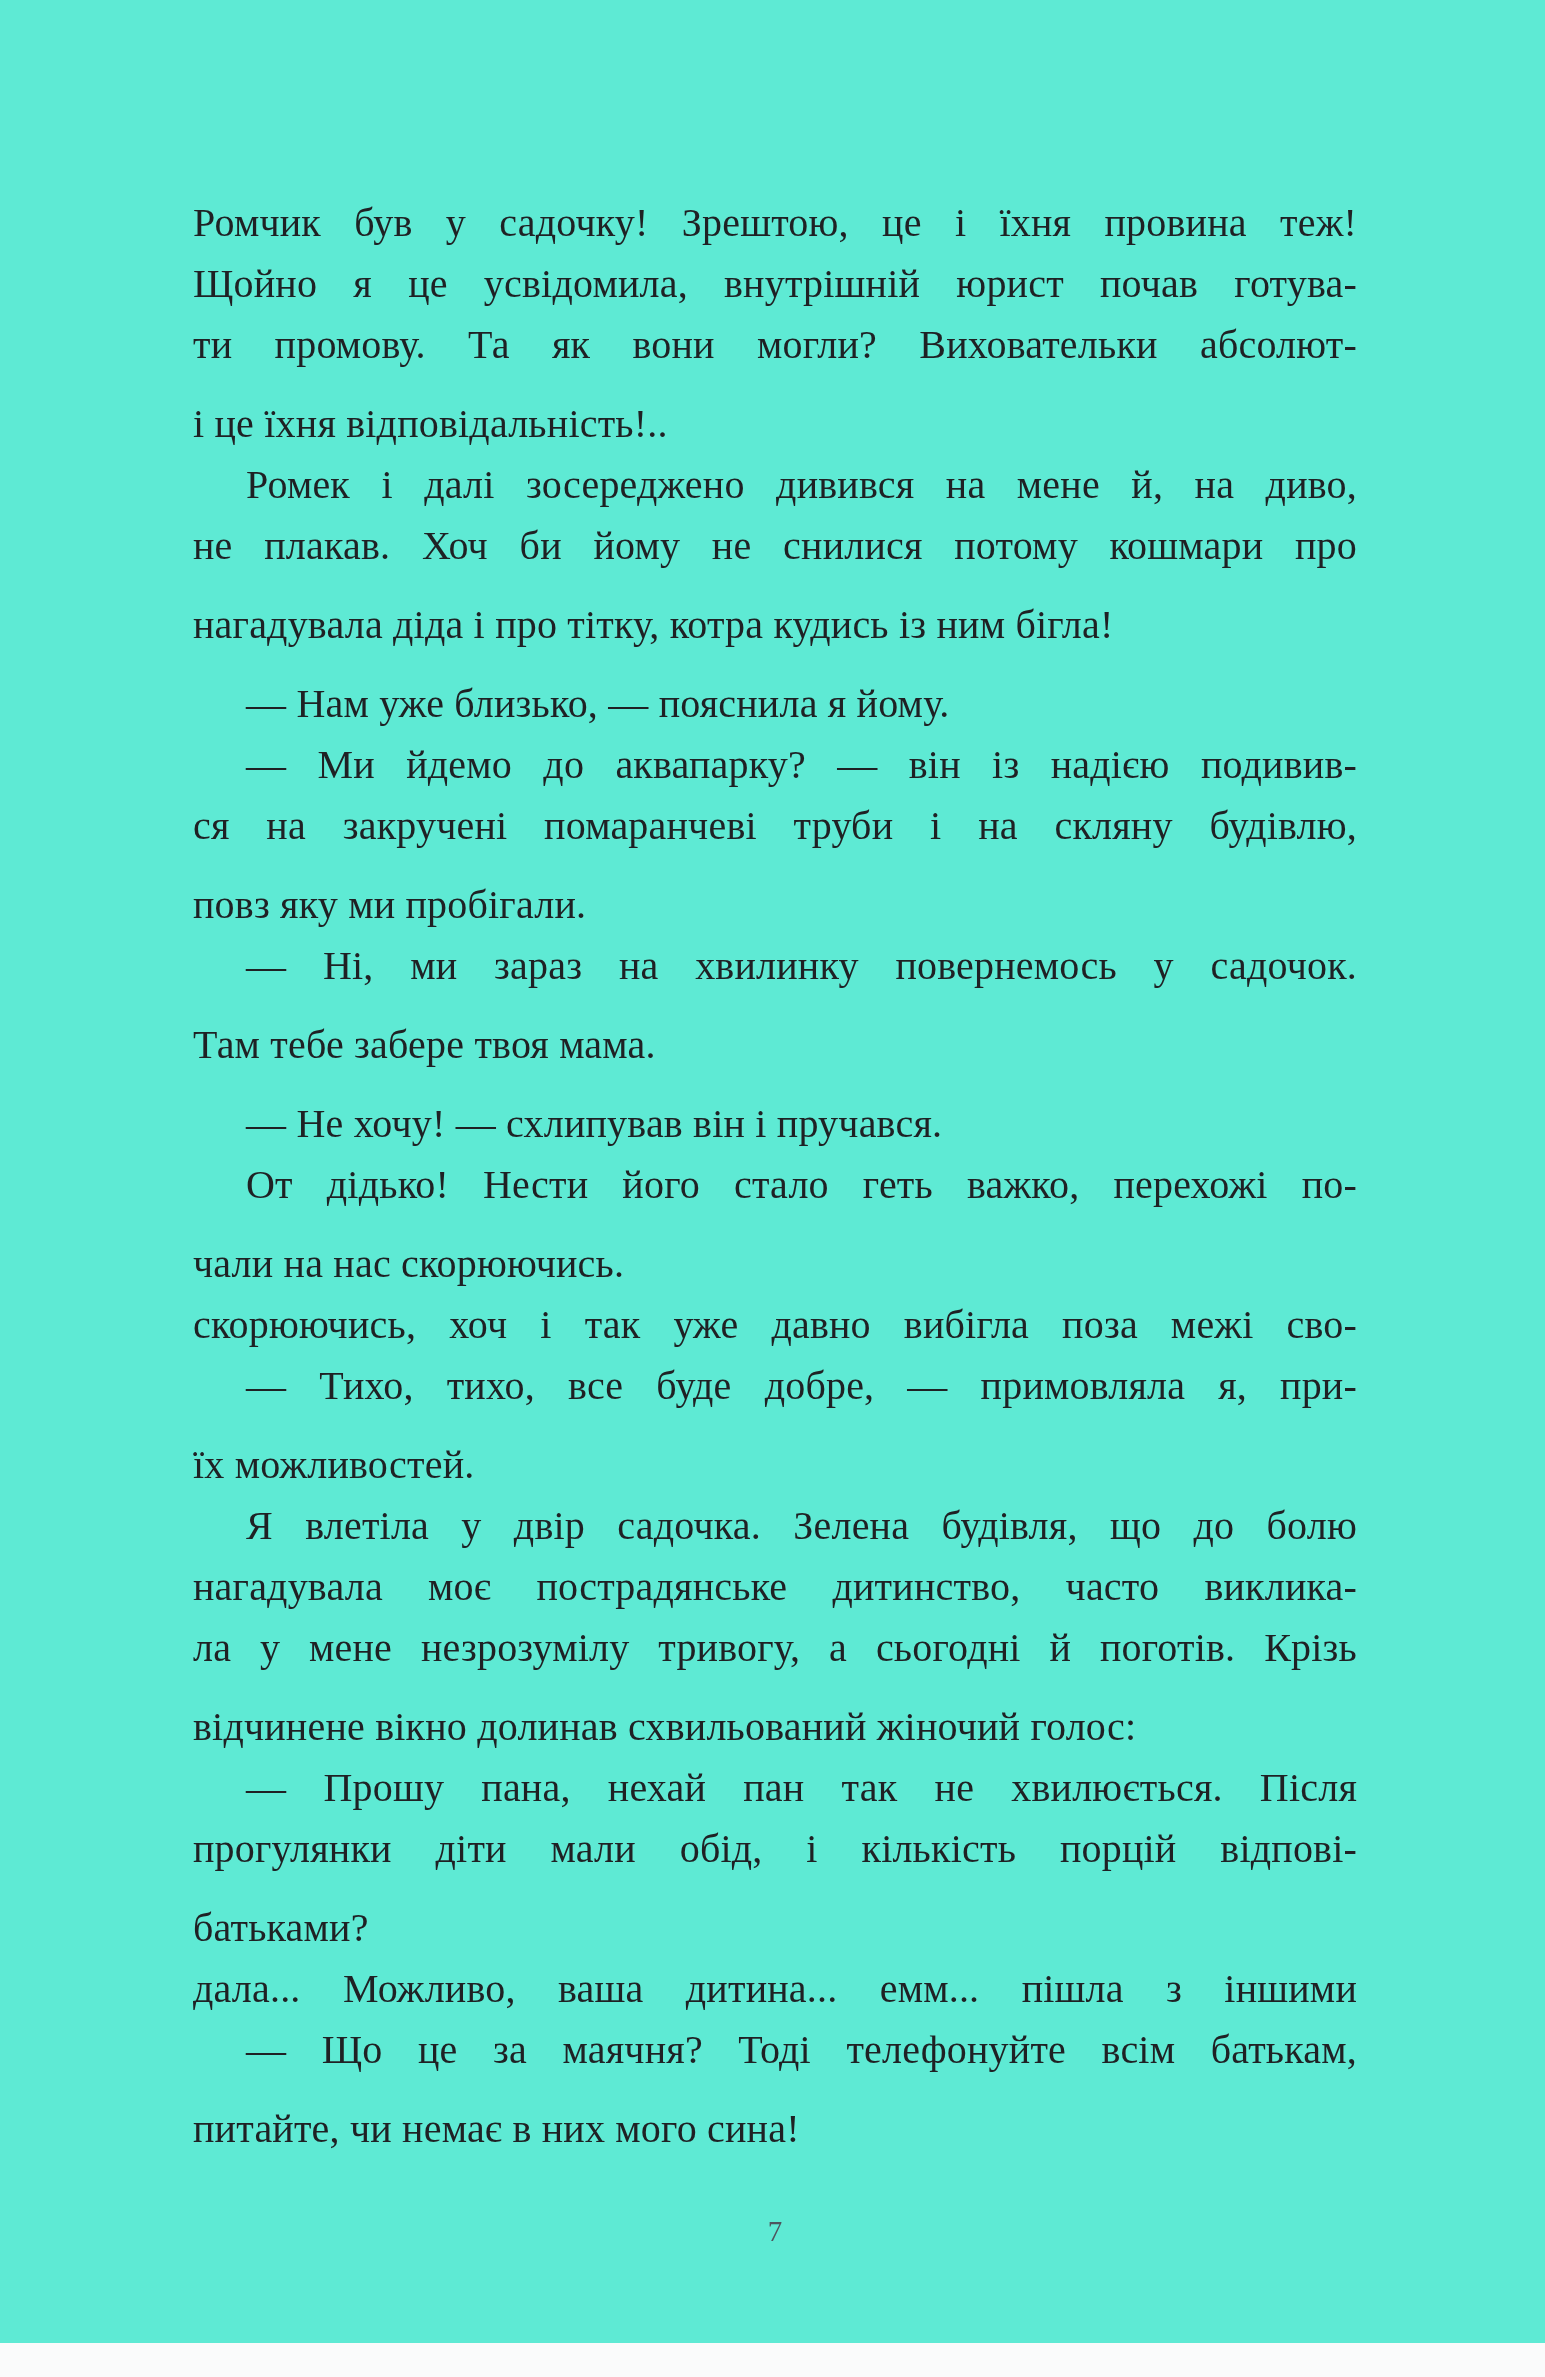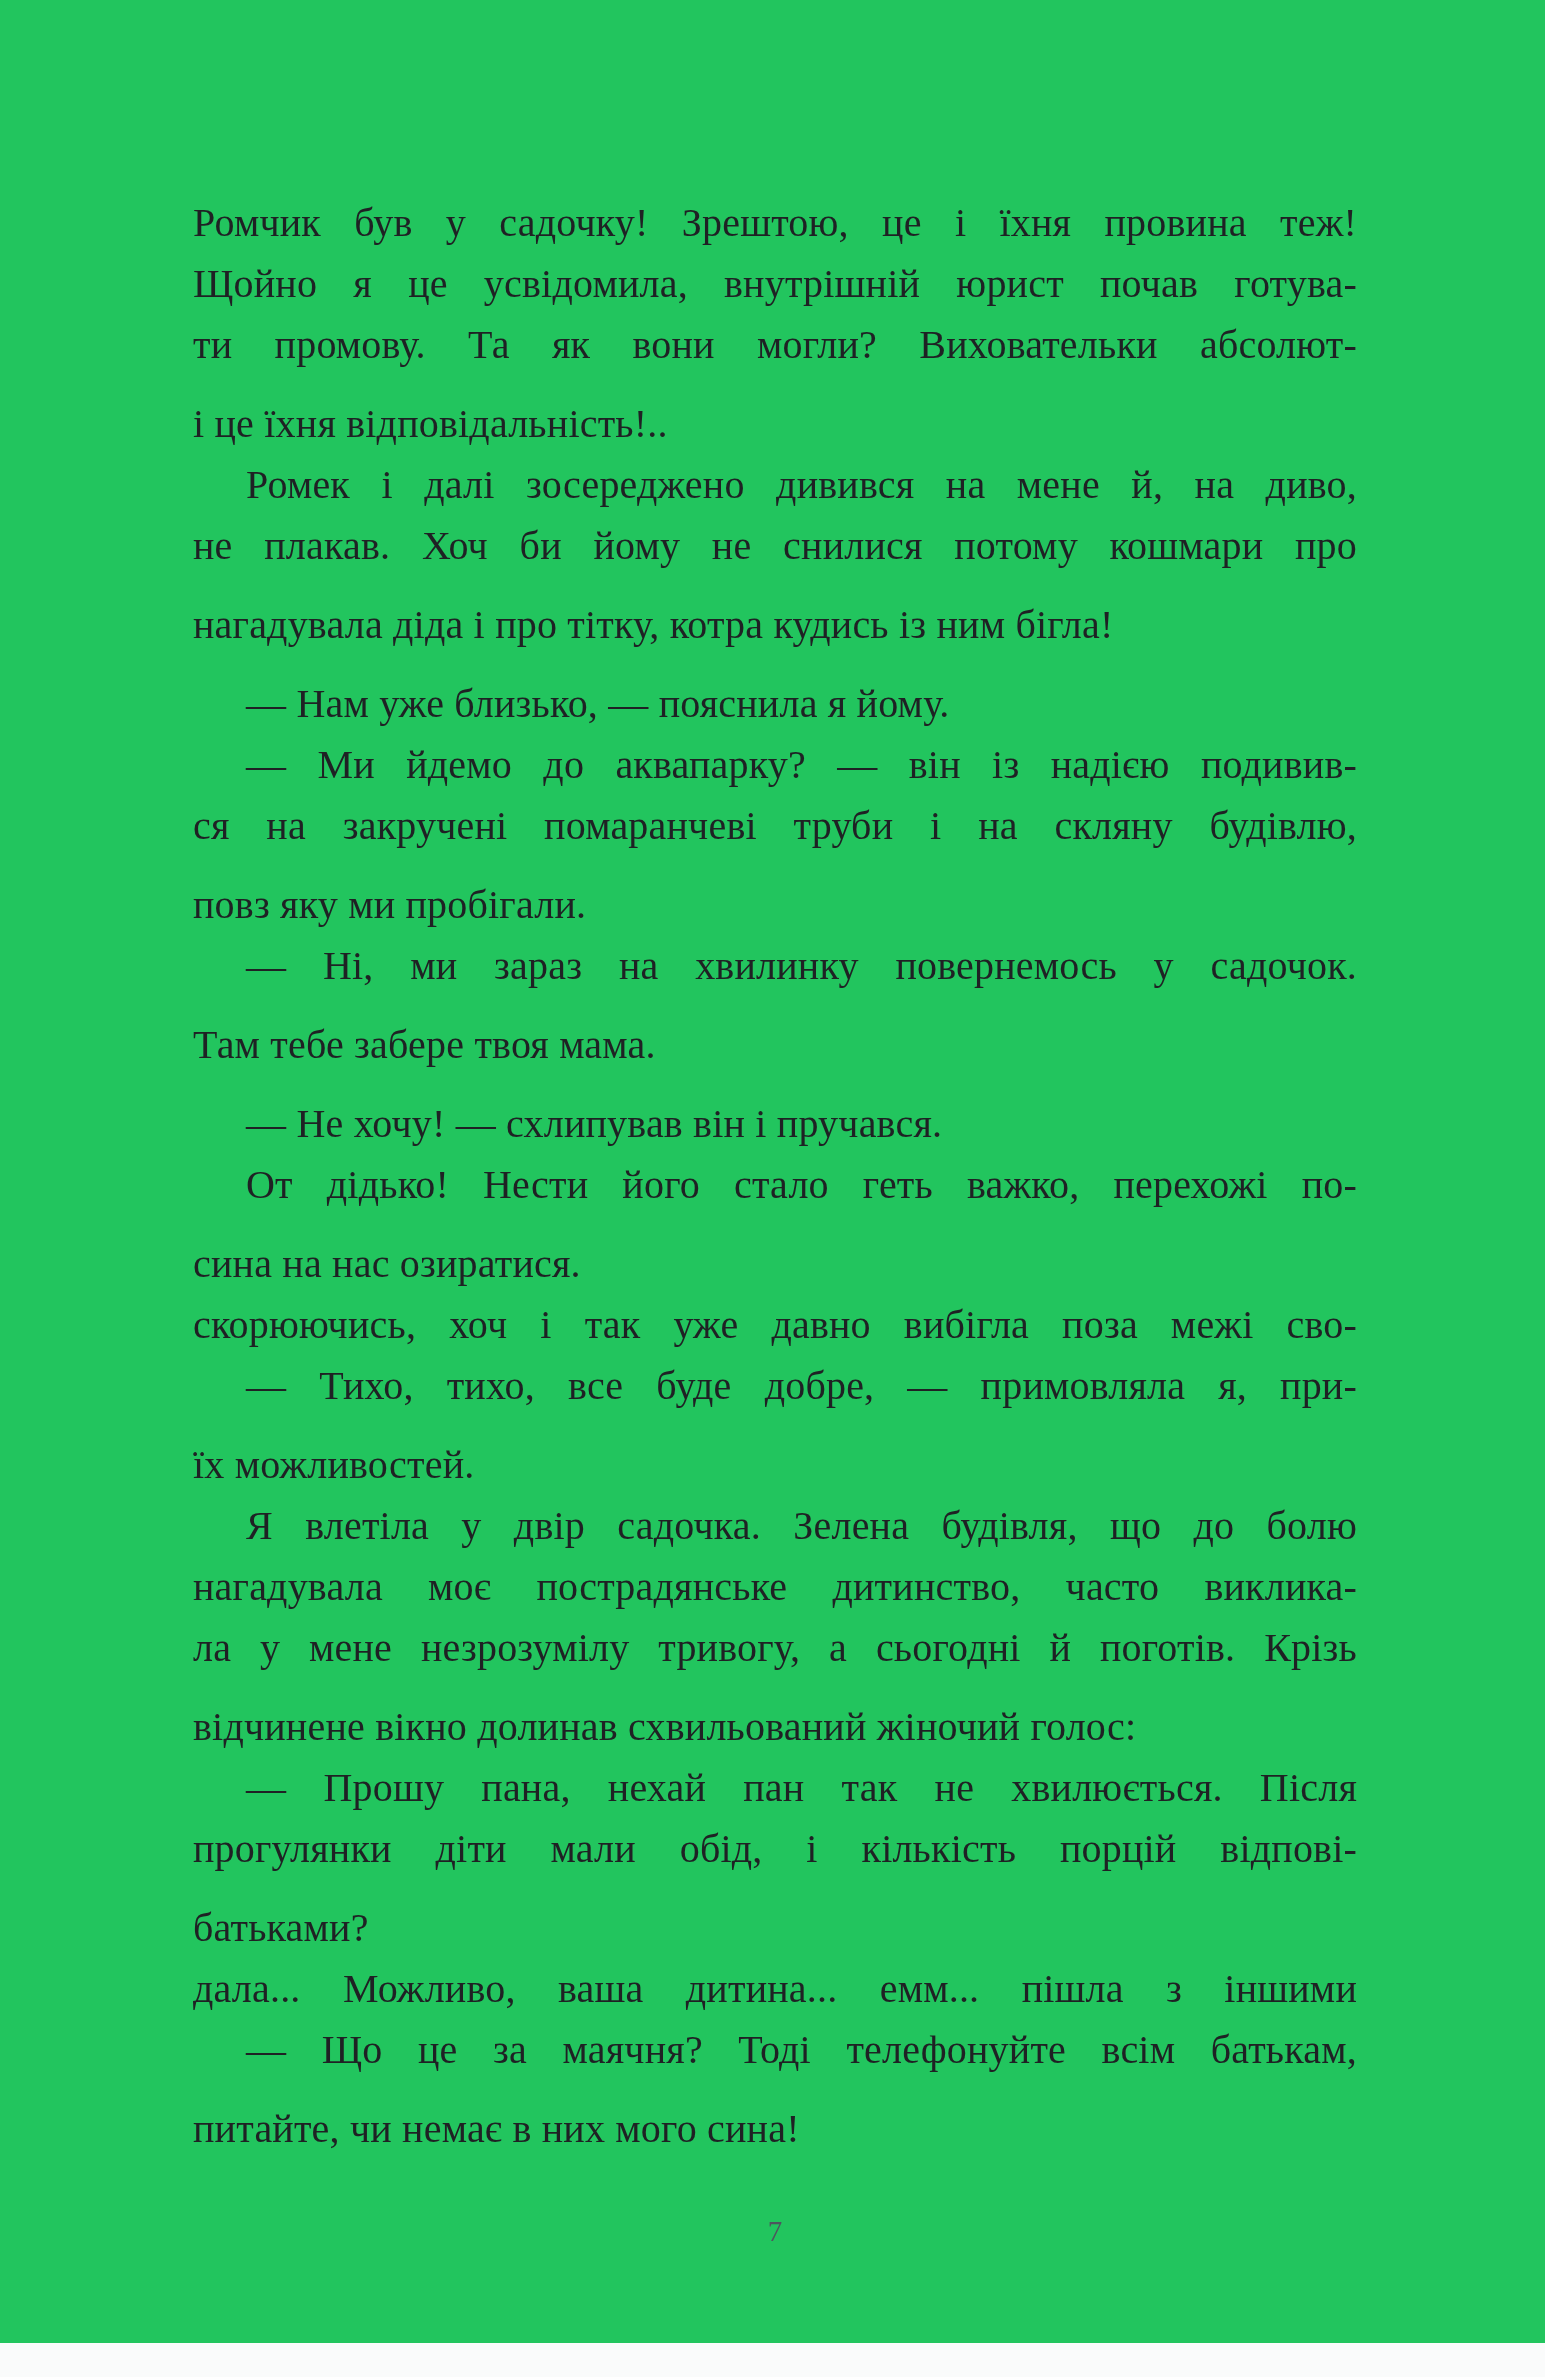--- a/index.html
+++ b/index.html
@@ -10,21 +10,21 @@
   body {
     width: 1545px;
     height: 2377px;
     position: relative;
     overflow: hidden;
     font-family: "Liberation Serif", "DejaVu Serif", serif;
   }
   .book-page {
     position: absolute;
     inset: 0;
-    background: #22c55e;
+    background: #5eead4;
   }
   .text-block {
     position: absolute;
     left: 193px;
     top: 192px;
     width: 1164px;
     font-size: 40px;
     line-height: 61px;
     color: #1f2124;
     letter-spacing: 0.2px;
@@ -88,21 +88,21 @@
       </div>
       <div class="paragraph">
         <div class="line first">— Ні, ми зараз на хвилинку повернемось у садочок.</div>
         <div class="line last">Там тебе забере твоя мама.</div>
       </div>
       <div class="paragraph">
         <div class="line last first">— Не хочу! — схлипував він і пручався.</div>
       </div>
       <div class="paragraph">
         <div class="line first">От дідько! Нести його стало геть важко, перехожі по-</div>
-        <div class="line last">сина на нас озиратися.</div>
+        <div class="line last">чали на нас скорюючись.</div>
       </div>
       <div class="paragraph">
         <div class="line">скорюючись, хоч і так уже давно вибігла поза межі сво-</div>
         <div class="line first">— Тихо, тихо, все буде добре, — примовляла я, при-</div>
         <div class="line last">їх можливостей.</div>
       </div>
       <div class="paragraph">
         <div class="line first">Я влетіла у двір садочка. Зелена будівля, що до болю</div>
         <div class="line">нагадувала моє пострадянське дитинство, часто виклика-</div>
         <div class="line">ла у мене незрозумілу тривогу, а сьогодні й поготів. Крізь</div>

